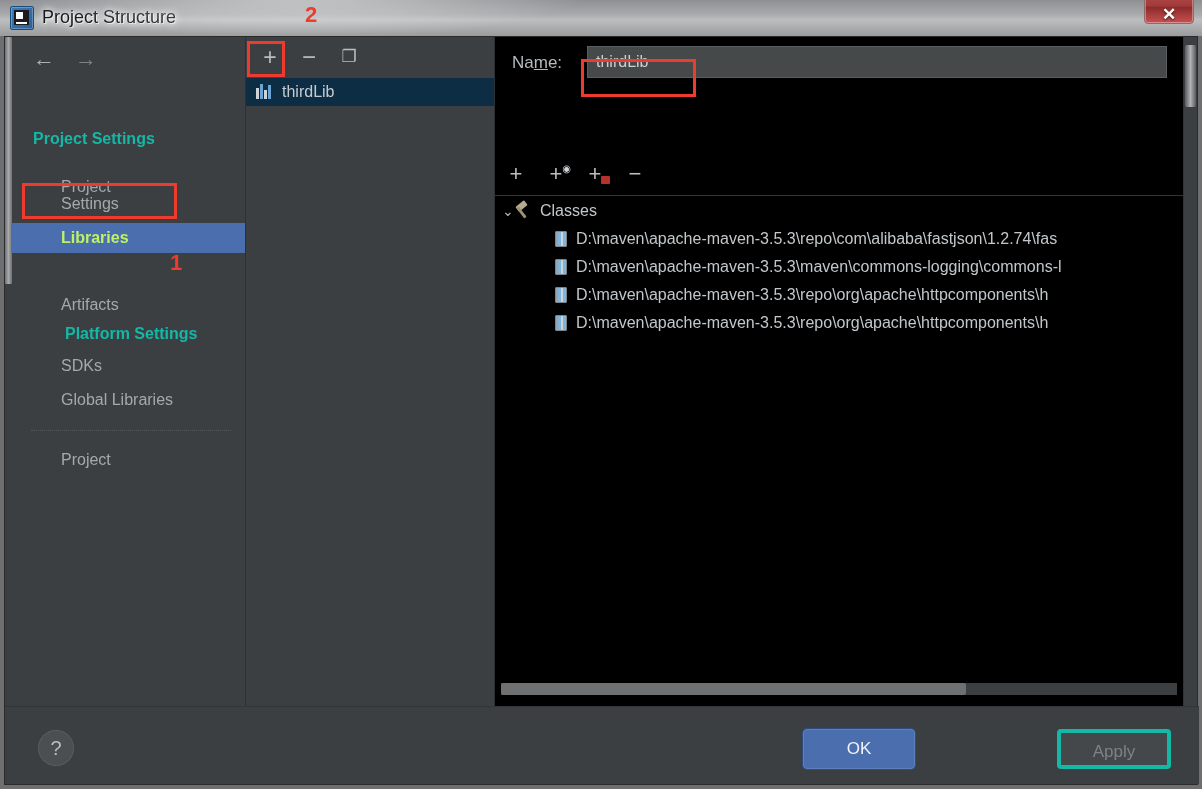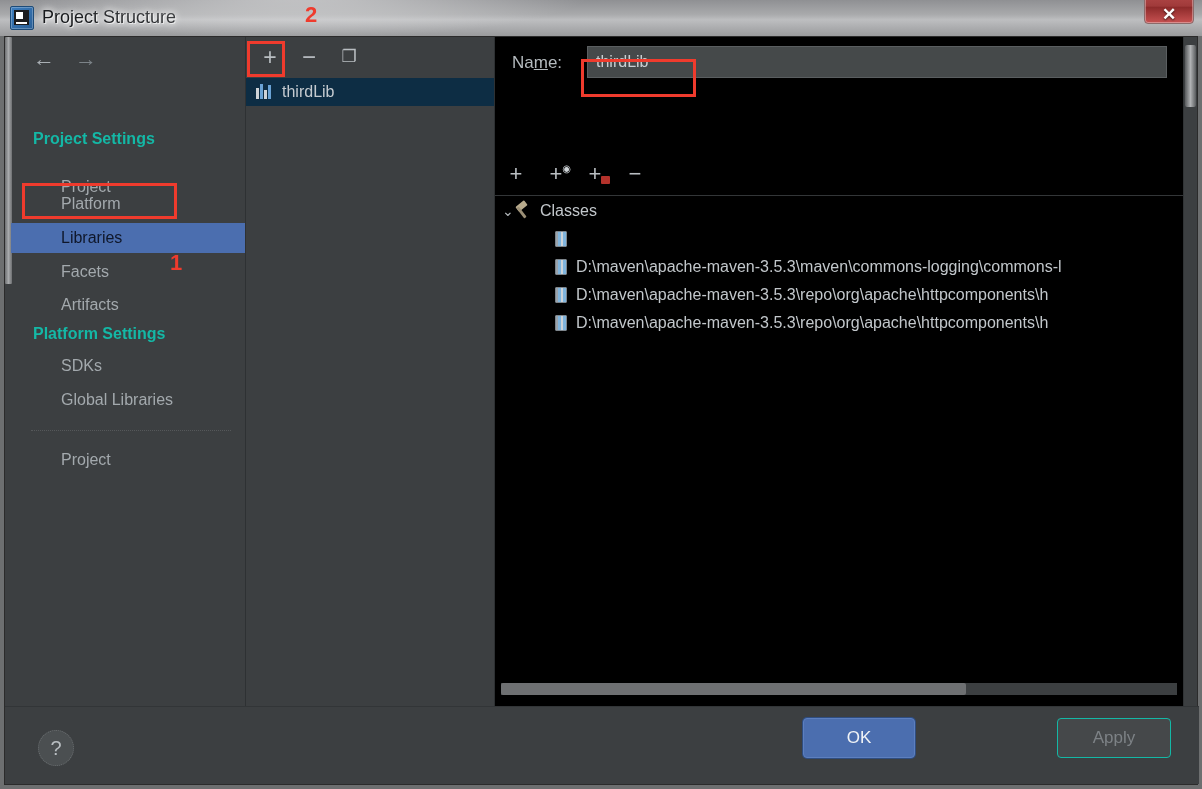--- a/index.html
+++ b/index.html
@@ -89,21 +89,21 @@
   .navarrow.fwd{left:58px;color:#7c8388;}
   .nav-group{
     position:absolute;left:22px;font-size:16px;font-weight:bold;color:#14b8a6;
     white-space:nowrap;
   }
   .nav-item{
     position:absolute;left:0;width:234px;height:30px;line-height:30px;
     font-size:16px;color:#a3a9ad;cursor:pointer;box-sizing:border-box;
     padding-left:50px;white-space:nowrap;
   }
-  .nav-item.selected{background:#4b6eaf;color:#0f172a;}
+  .nav-item.selected{background:#4b6eaf;color:#bef264;font-weight:bold;}
   .nav-sep{
     position:absolute;left:20px;top:393px;width:200px;height:0;
     border-top:1px dotted #55585a;
   }
   
   .midpanel{
     position:absolute;left:241px;top:0;width:248px;height:672px;
     background:#3c3f41;border-right:1px solid #2e3133;
   }
   .mid-toolbar{
@@ -208,35 +208,35 @@
   .footer{
     position:absolute;left:0;bottom:0;width:1194px;height:77px;
     border-top:1px solid #323537;background:#3c3f41;
   }
   .help-btn{
     position:absolute;left:33px;top:23px;width:36px;height:36px;border-radius:50%;
     background:#4b4f51;border:1px dotted #6a6e70;box-sizing:border-box;cursor:pointer;
     color:#b9bec2;font-size:20px;line-height:34px;text-align:center;
   }
   .btn{
-    position:absolute;top:11px;height:40px;box-sizing:border-box;
+    position:absolute;top:22px;height:40px;box-sizing:border-box;
     border-radius:4px;font-size:17px;cursor:pointer;
     font-family:"Liberation Sans",sans-serif;
     text-align:center;
   }
   .btn-ok{
     left:798px;width:112px;background:#4b6eaf;border:1px solid #5c7fbf;
     color:#f0f3f6;line-height:38px;box-shadow:0 0 0 1px #2f4d80;
   }
   .btn-cancel{
     left:924px;width:114px;background:#4c5052;border:1px solid #63676a;
     color:#c4c9cd;line-height:38px;
   }
   .btn-apply{
-    left:1052px;width:114px;background:#45484a;border:1px solid #14b8a6;
+    left:1052px;width:114px;background:#45484a;border:4px solid #14b8a6;
     color:#7d8286;line-height:38px;
   }
   
   .redbox{position:absolute;border:3px solid #ef3b2d;box-sizing:border-box;pointer-events:none;}
   .rednum{
     position:absolute;color:#ef3b2d;font-size:22px;font-weight:bold;pointer-events:none;
     font-family:"Liberation Sans",sans-serif;
   }
 </style>
 </head>
@@ -264,26 +264,25 @@
           <div class="thumb"></div>
         </div>
 
         <div class="navbtns">
           <div class="navarrow back">←</div>
           <div class="navarrow fwd">→</div>
         </div>
 
         <div class="nav-group" style="top:93px;">Project Settings</div>
         <div class="nav-item" style="top:135px;">Project</div>
-        <div class="nav-item" style="top:152px;">Platform</div>
+        <div class="nav-item" style="top:152px;">Settings</div>
         <div class="nav-item selected" style="top:186px;">Libraries</div>
-        <div class="nav-item" style="top:220px;">Facets</div>
         <div class="nav-item" style="top:253px;">Artifacts</div>
 
-        <div class="nav-group" style="top:288px;">Platform Settings</div>
+        <div class="nav-group" style="top:288px;margin-left:32px;">Platform Settings</div>
         <div class="nav-item" style="top:314px;">SDKs</div>
         <div class="nav-item" style="top:348px;">Global Libraries</div>
 
         <div class="nav-sep"></div>
         <div class="nav-item" style="top:408px;">Project</div>
       </div>
 
       <div class="midpanel">
         <div class="mid-toolbar">
           <div class="tb-btn tb-plus">+</div>
@@ -308,21 +307,21 @@
           <div class="dt-btn dt3"><span>+</span><span class="dt-badge dir"></span></div>
           <div class="dt-btn dt4">−</div>
         </div>
 
         <div class="tree">
           <div class="tree-row root">
             <span class="chev">⌄</span>
             <span class="hammer"><span class="head"></span><span class="handle"></span></span><span>Classes</span>
           </div>
           <div class="tree-row leaf">
-            <span class="jaricon"></span>
+            <span class="jaricon"></span><span>D:\maven\apache-maven-3.5.3\repo\com\alibaba\fastjson\1.2.74\fas</span>
           </div>
           <div class="tree-row leaf">
             <span class="jaricon"></span><span>D:\maven\apache-maven-3.5.3\maven\commons-logging\commons-l</span>
           </div>
           <div class="tree-row leaf">
             <span class="jaricon"></span><span>D:\maven\apache-maven-3.5.3\repo\org\apache\httpcomponents\h</span>
           </div>
           <div class="tree-row leaf">
             <span class="jaricon"></span><span>D:\maven\apache-maven-3.5.3\repo\org\apache\httpcomponents\h</span>
           </div>

